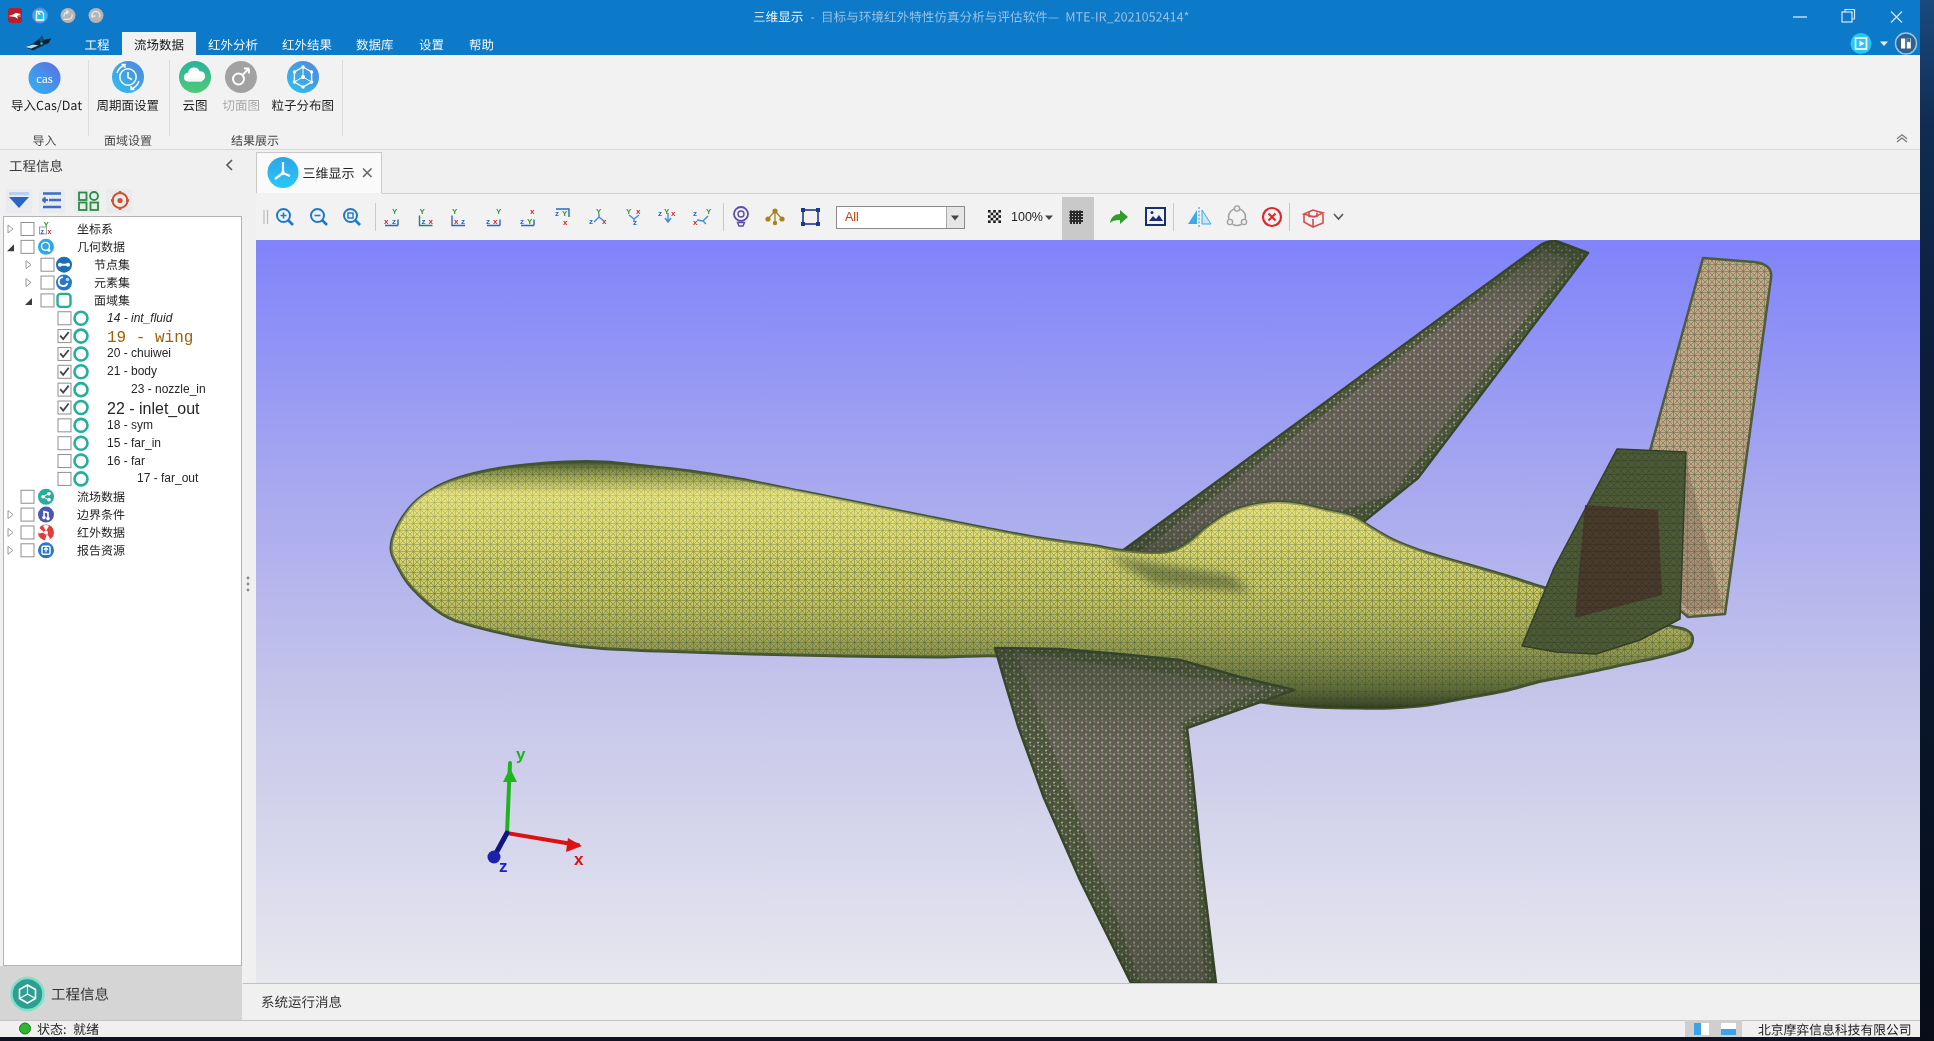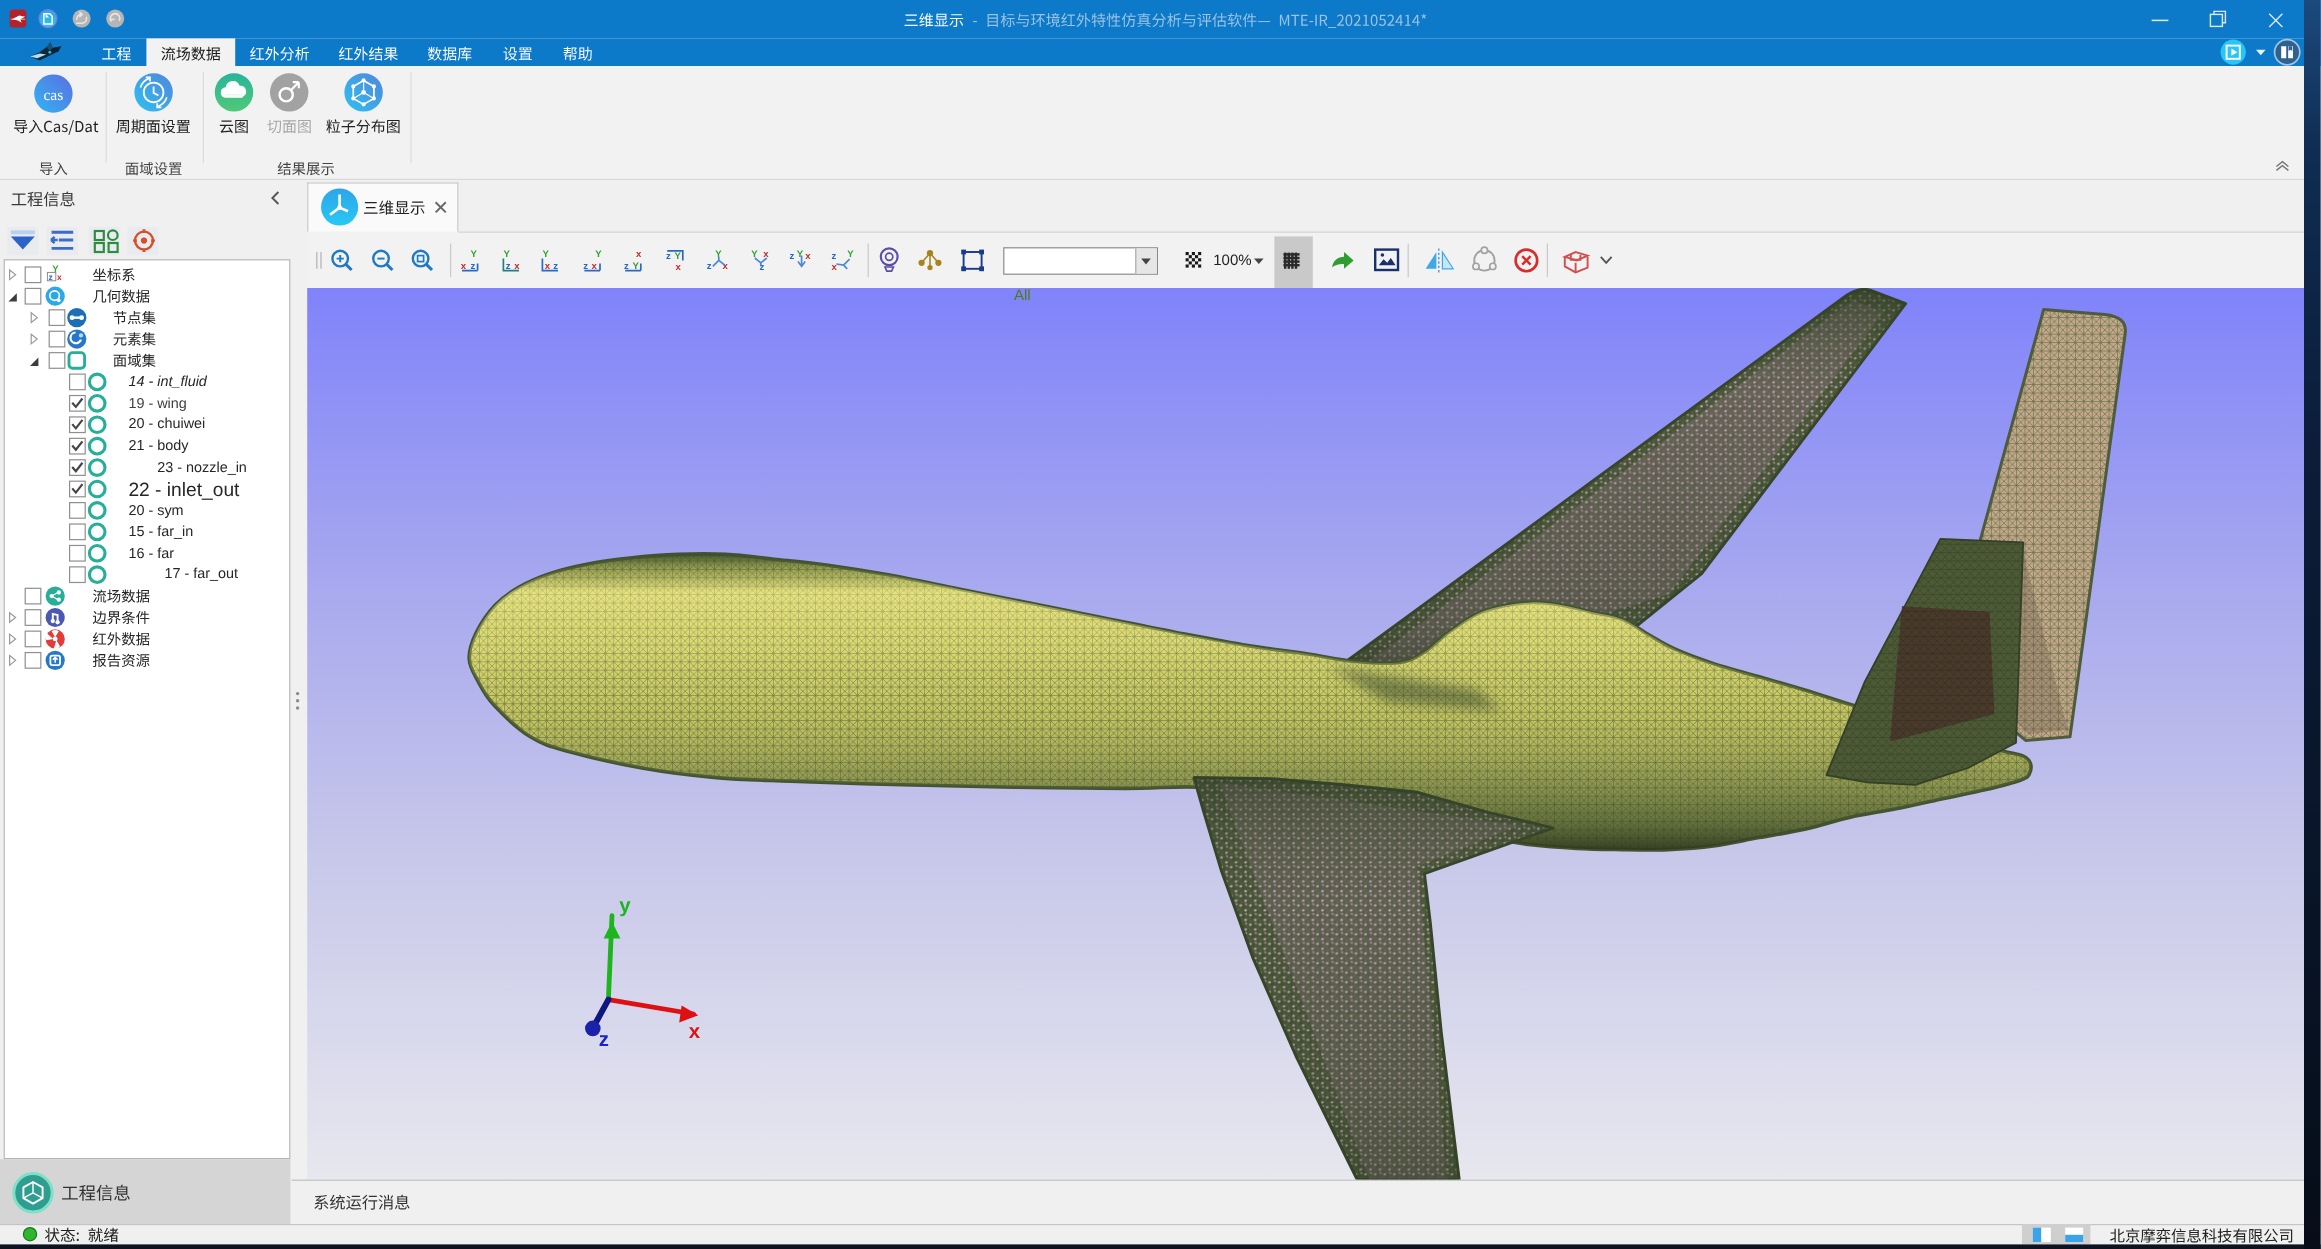--- a/index.html
+++ b/index.html
@@ -41,31 +41,31 @@
 <div class="tsep" style="left:723px"></div>
 <div class="tsep" style="left:1173px"></div>
 <div class="tsep" style="left:1289px"></div>
 <div id="canvas3d" class="abs"></div>
 <div id="msgrow" class="abs"></div>
 <div id="statusbar" class="abs"></div>
 <div id="graybtns" class="abs"></div>
 <div id="bstrip" class="abs"></div>
 <div id="rstrip" class="abs"></div>
 <div class="lat" style="left:107px;top:310.75px;font-size:12px;color:#262626;font-style:italic;">14 - int_fluid</div>
-<div class="lat" style="left:107px;top:328.6px;font-size:12px;color:#404040;">19 - wing</div>
+<div class="lat" style="left:107px;top:328.6px;font-size:16px;color:#a16207;font-family:Liberation Mono, monospace;">19 - wing</div>
 <div class="lat" style="left:107px;top:346.45000000000005px;font-size:12px;color:#262626;text-align:right;">20 - chuiwei</div>
 <div class="lat" style="left:107px;top:364.3px;font-size:12px;color:#262626;text-align:center;">21 - body</div>
 <div class="lat" style="left:107px;top:382.15px;font-size:12px;color:#262626;margin-left:24px;">23 - nozzle_in</div>
 <div class="lat" style="left:107px;top:400.0px;font-size:16px;color:#262626;">22 - inlet_out</div>
-<div class="lat" style="left:107px;top:417.85px;font-size:12px;color:#262626;">20 - sym</div>
+<div class="lat" style="left:107px;top:417.85px;font-size:12px;color:#262626;">18 - sym</div>
 <div class="lat" style="left:107px;top:435.70000000000005px;font-size:12px;color:#262626;">15 - far_in</div>
 <div class="lat" style="left:107px;top:453.55px;font-size:12px;color:#262626;">16 - far</div>
 <div class="lat" style="left:107px;top:471.40000000000003px;font-size:12px;color:#262626;margin-left:30px;">17 - far_out</div>
 <div class="abs" style="left:836px;top:206px;width:129px;height:23px;background:#fff;border:1px solid #8a8a8a"></div>
-<div class="lat" style="left:845px;top:210px;font-size:12.5px;color:#4d7c0f;margin-top:29px;">All</div>
+<div class="lat" style="left:845px;top:210px;font-size:12.5px;color:#c2410c;">All</div>
 <div class="abs" style="left:946px;top:207px;width:18px;height:21px;background:#e6e6e6;border-left:1px solid #aaa"></div>
 <div class="lat" style="left:1011px;top:209.5px;font-size:12.5px;color:#222;">100%</div>
 <div class="abs" style="left:1062px;top:197px;width:32px;height:43px;background:#c9c9c9"></div>
 <svg class="abs" style="left:256px;top:240px" width="1664" height="743" viewBox="0 0 1664 743">
     <defs>
       <pattern id="pmY" width="7" height="7" patternUnits="userSpaceOnUse">
         <rect width="7" height="7" fill="#d8d469"></rect>
         <path d="M0 0L7 7M7 0L0 7M0 3.5H7M3.5 0V7" stroke="#5f7040" stroke-width="0.55"></path>
       </pattern>
       <pattern id="pmG" width="8" height="8" patternUnits="userSpaceOnUse">

